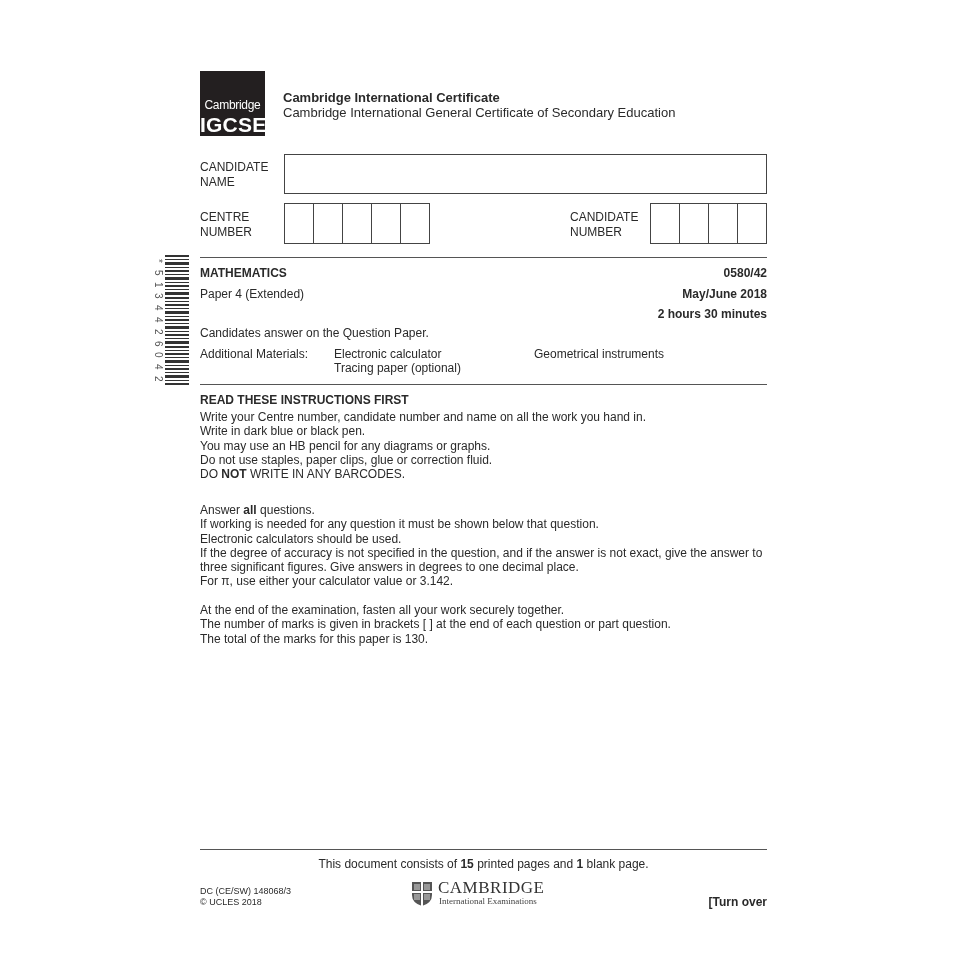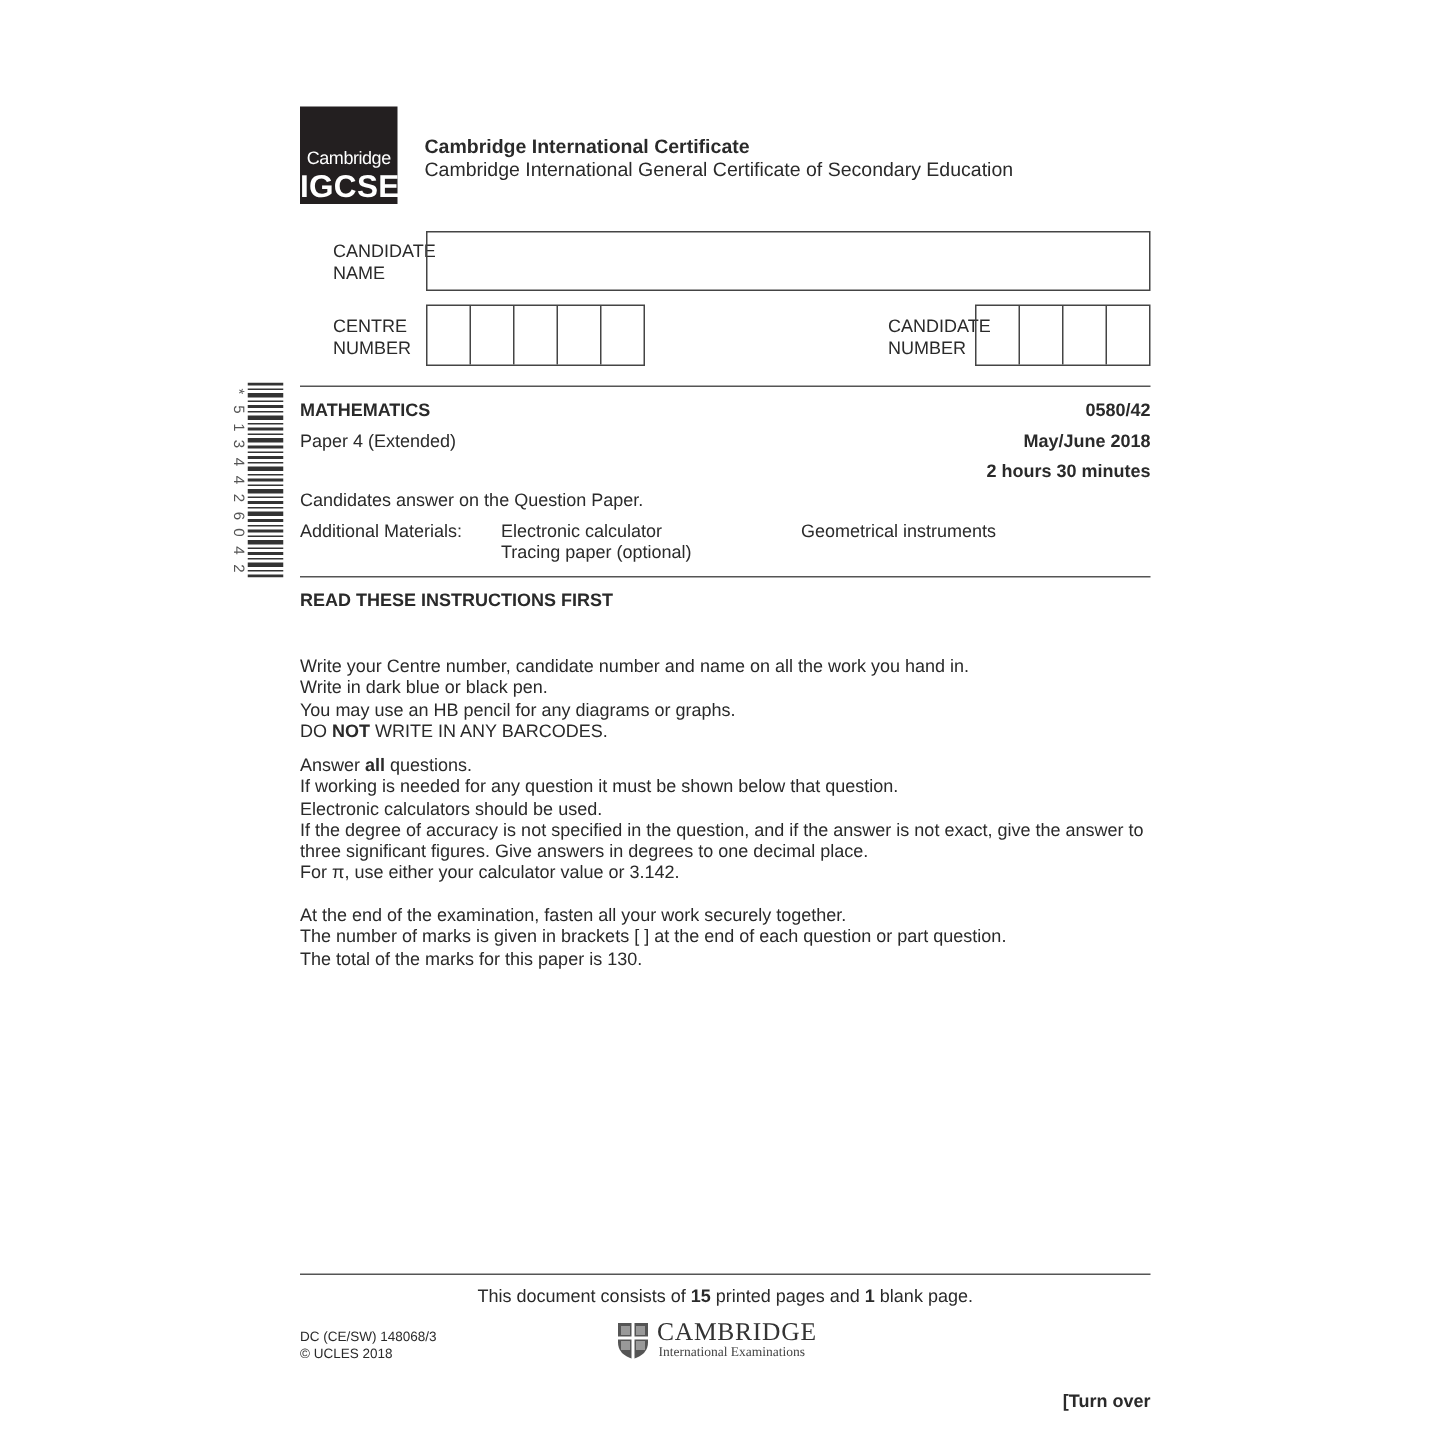--- a/index.html
+++ b/index.html
@@ -3,21 +3,21 @@
 <meta charset="utf-8">
 <style>
   html, body { margin:0; padding:0; }
   body { width:968px; height:968px; background:#ffffff; position:relative; font-family:"Liberation Sans", sans-serif; color:#2a2a2a; overflow:hidden; }
   .abs { position:absolute; }
   .logo { left:200px; top:71px; width:65px; height:65px; background:#231f20; color:#fff; text-align:center; }
   .logo .l1 { position:absolute; top:27px; left:0; width:65px; font-size:12px; letter-spacing:-0.3px; }
   .logo .l2 { position:absolute; top:42px; left:0; width:65px; font-size:21px; font-weight:bold; letter-spacing:0.2px; }
   .org1 { left:283px; top:90px; font-size:13px; font-weight:bold; }
   .org2 { left:283px; top:105px; font-size:13px; }
-  .lbl { font-size:12px; line-height:15px;margin-left:22px; }
+  .lbl { font-size:12px; line-height:15px; }
   .box { border:1.3px solid #444; box-sizing:border-box; }
   .cells { display:flex; border:1.3px solid #444; box-sizing:border-box; height:41px; }
   .cells div { flex:1; border-right:1.3px solid #444; }
   .cells div:last-child { border-right:none; }
   .rule { left:200px; width:567px; height:0; border-top:1.3px solid #555; }
   .t12 { font-size:12px; }
   .b { font-weight:bold; }
   .right { right:201px; text-align:right; }
   .instr { left:200px; font-size:12px; line-height:14.3px; }
   .barcode { left:165px; top:255px; width:24px; height:130px; }
@@ -123,24 +123,25 @@
 <div class="abs t12 b right" style="top:287px;">May/June 2018</div>
 <div class="abs t12 b right" style="top:307px;">2 hours 30 minutes</div>
 <div class="abs t12" style="left:200px;top:326px;">Candidates answer on the Question Paper.</div>
 <div class="abs t12" style="left:200px;top:347px;">Additional Materials:</div>
 <div class="abs t12" style="left:334px;top:347px;">Electronic calculator</div>
 <div class="abs t12" style="left:334px;top:361px;text-align:center;">Tracing paper (optional)</div>
 <div class="abs t12" style="left:534px;top:347px;">Geometrical instruments</div>
 <div class="abs rule" style="top:384px;"></div>
 
 <div class="abs t12 b" style="left:200px;top:393px;">READ THESE INSTRUCTIONS FIRST</div>
-<div class="abs instr" style="top:437px;">
+<div class="abs instr" style="top:410px;">
   <div>Write your Centre number, candidate number and name on all the work you hand in.</div>
   <div>Write in dark blue or black pen.</div>
   <div>You may use an HB pencil for any diagrams or graphs.</div>
+  <div>Do not use staples, paper clips, glue or correction fluid.</div>
   <div><span>DO </span><b>NOT</b><span> WRITE IN ANY BARCODES.</span></div>
 </div>
 <div class="abs instr" style="top:503px;">
   <div><span>Answer </span><b>all</b><span> questions.</span></div>
   <div>If working is needed for any question it must be shown below that question.</div>
   <div>Electronic calculators should be used.</div>
   <div>If the degree of accuracy is not specified in the question, and if the answer is not exact, give the answer to</div>
   <div>three significant figures. Give answers in degrees to one decimal place.</div>
   <div>For π, use either your calculator value or 3.142.</div>
 </div>
@@ -161,13 +162,13 @@
 <svg class="abs" style="left:411px;top:881px;" width="22" height="26" viewBox="0 0 22 26">
   <path d="M1 1 H21 V14 Q21 22 11 25 Q1 22 1 14 Z" fill="#555"></path>
   <path d="M11 1 V25 M1 11 H21" stroke="#fff" stroke-width="2"></path>
   <rect x="3" y="3" width="6" height="6" fill="#999"></rect>
     <rect x="13" y="3" width="6" height="6" fill="#999"></rect>
   <rect x="3" y="13" width="6" height="6" fill="#999"></rect>
     <rect x="13" y="13" width="6" height="6" fill="#999"></rect>
 </svg>
 <div class="abs" style="left:438px;top:878px;font-family:'Liberation Serif',serif;font-size:17px;letter-spacing:0.5px;color:#333;">CAMBRIDGE</div>
 <div class="abs" style="left:439px;top:896px;font-family:'Liberation Serif',serif;font-size:9px;color:#444;">International Examinations</div>
-<div class="abs t12 b right" style="top:895px;margin-top:32px;">[Turn over</div>
+<div class="abs t12 b right" style="top:895px;">[Turn over</div>
 
 </body></html>

